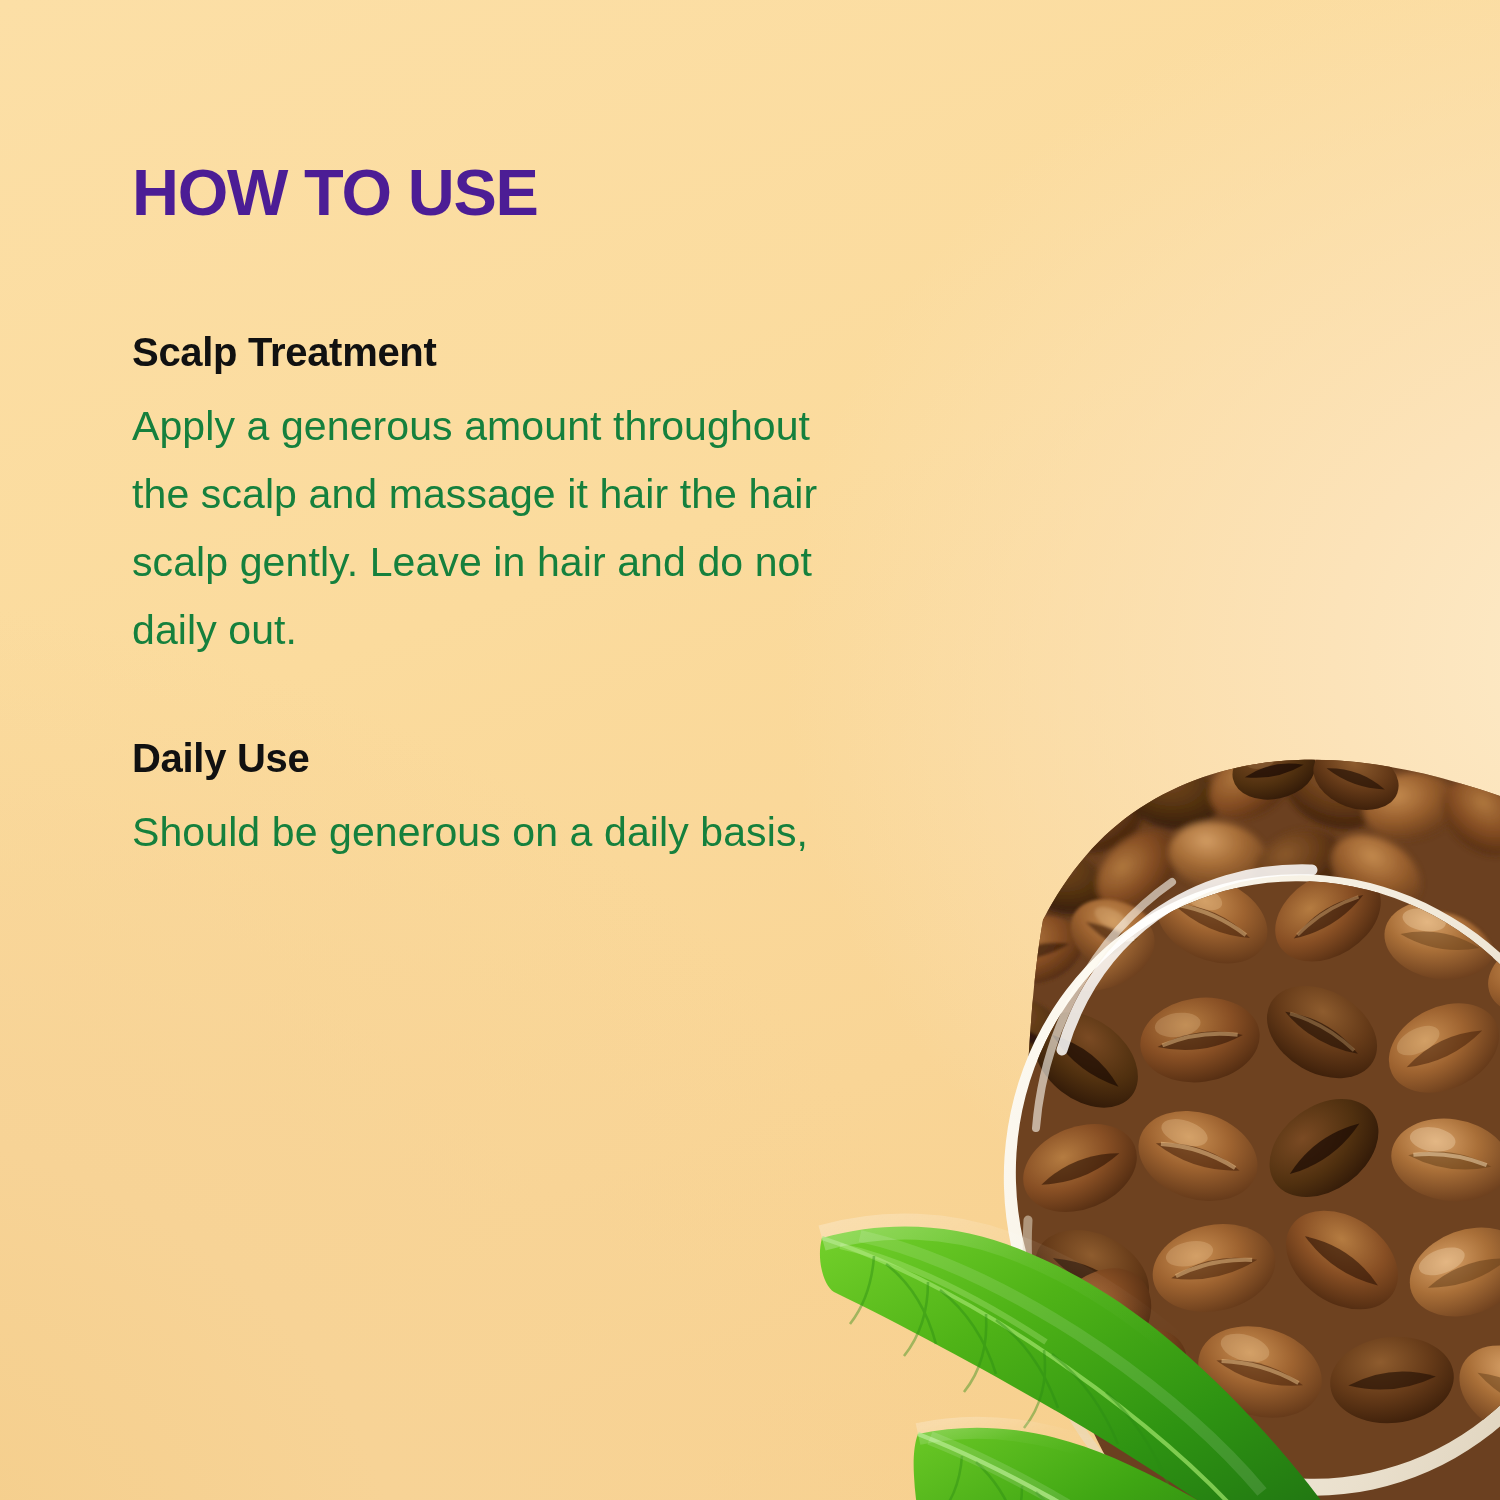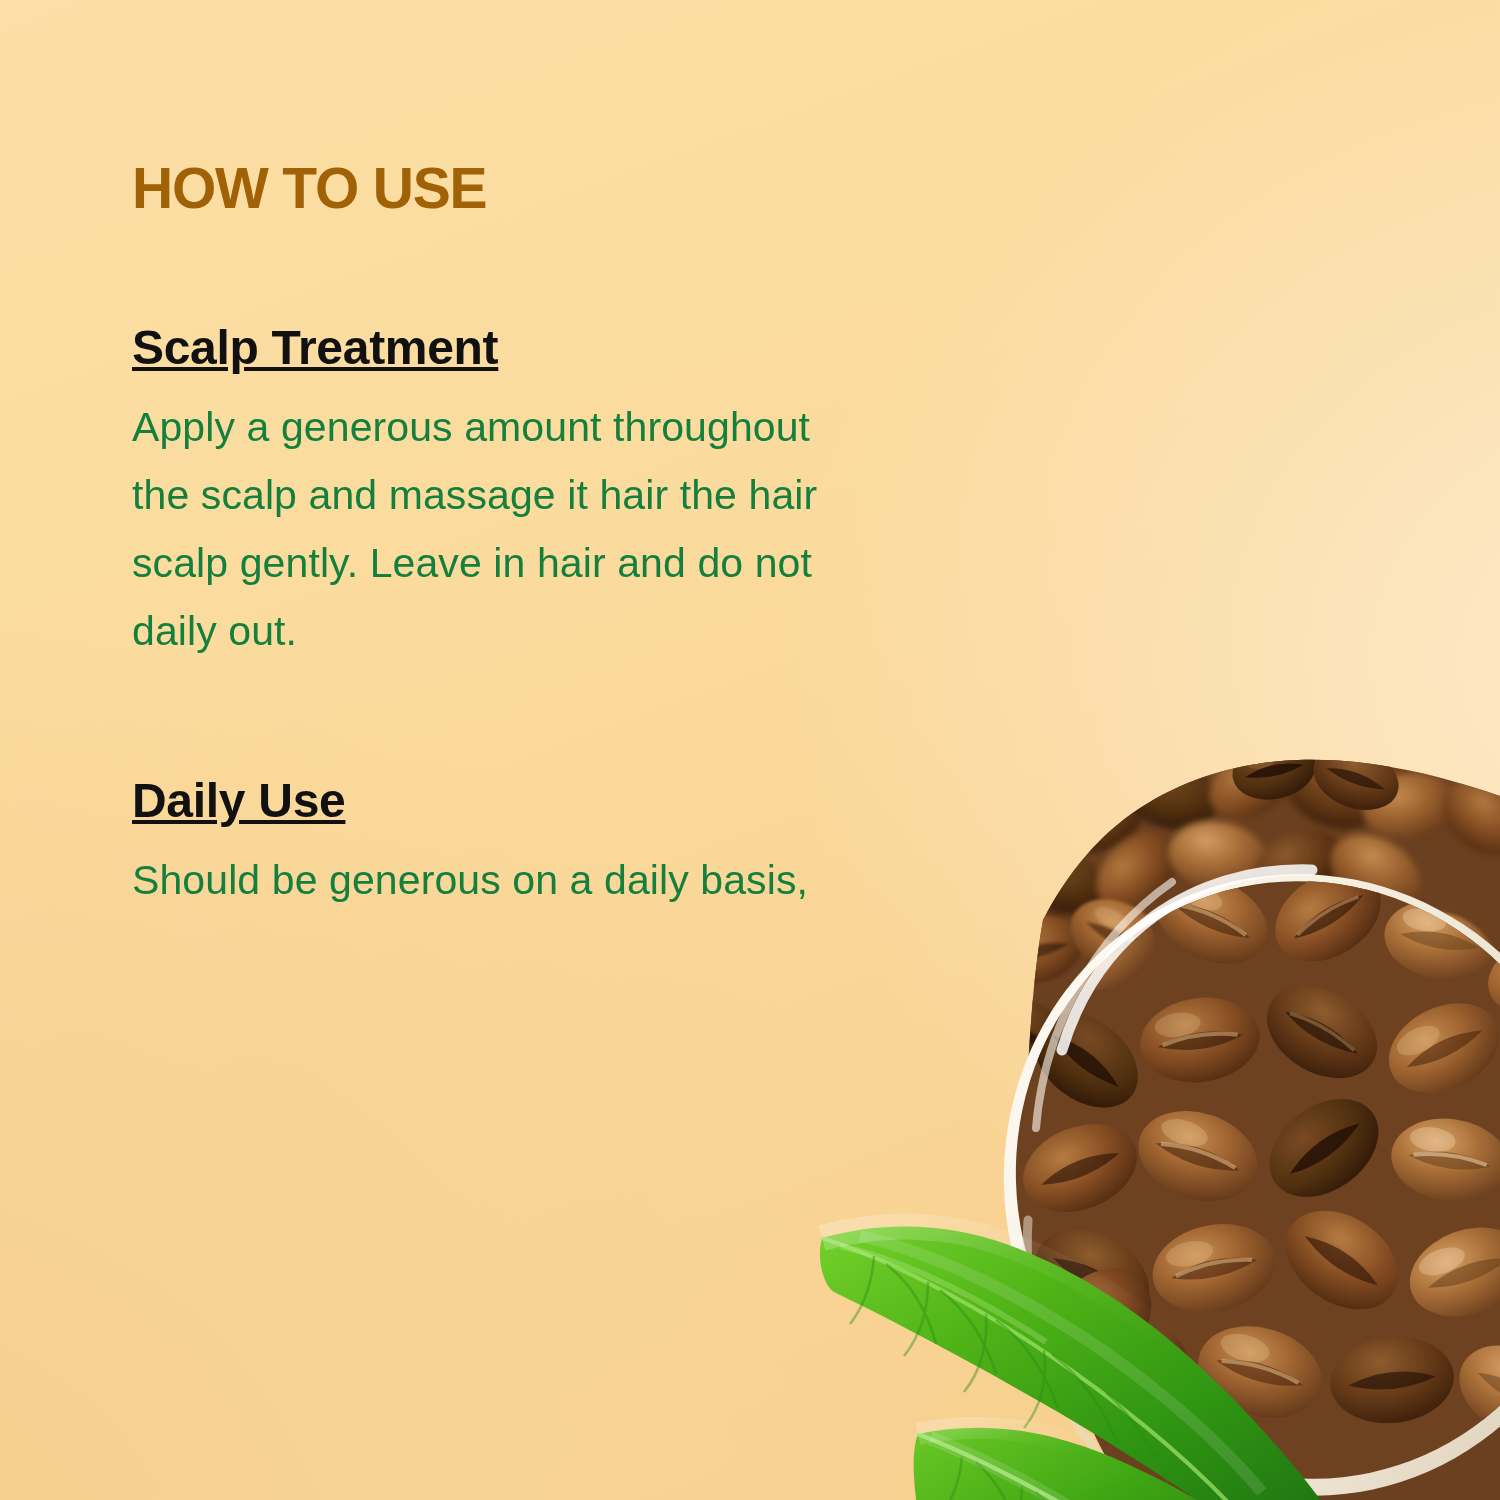--- a/index.html
+++ b/index.html
@@ -33,41 +33,40 @@
   .content {
     position:absolute;
     left:132px;
     top:160px;
     width:920px;
     z-index:6;
   }
   .page-title {
     font-family:"Liberation Sans", sans-serif;
     font-weight:700;
-    font-size:57px;
+    font-size:65px;
     letter-spacing:-1.2px;
     line-height:1.0;
-    color:#a16207;
+    color:#4c1d95;
     transform:scaleX(1.0);
     transform-origin:left center;
   }
 
   .section { margin-top:0; }
   .section-1 { margin-top:105px; }
-  .section-2 { margin-top:110px; }
+  .section-2 { margin-top:72px; }
 
   .section-head {
     font-family:"Liberation Sans", sans-serif;
     font-weight:700;
-    font-size:48px;
+    font-size:40px;
     letter-spacing:-0.3px;
     color:#111111;
     line-height:1.1;
     margin-bottom:18px;
-    text-decoration:underline;
   }
   .section-body {
     font-family:"Liberation Sans", sans-serif;
     font-weight:300;
     font-size:41px;
     line-height:68px;
     letter-spacing:0.1px;
     color:#15803d;
     max-width:900px;
   }

